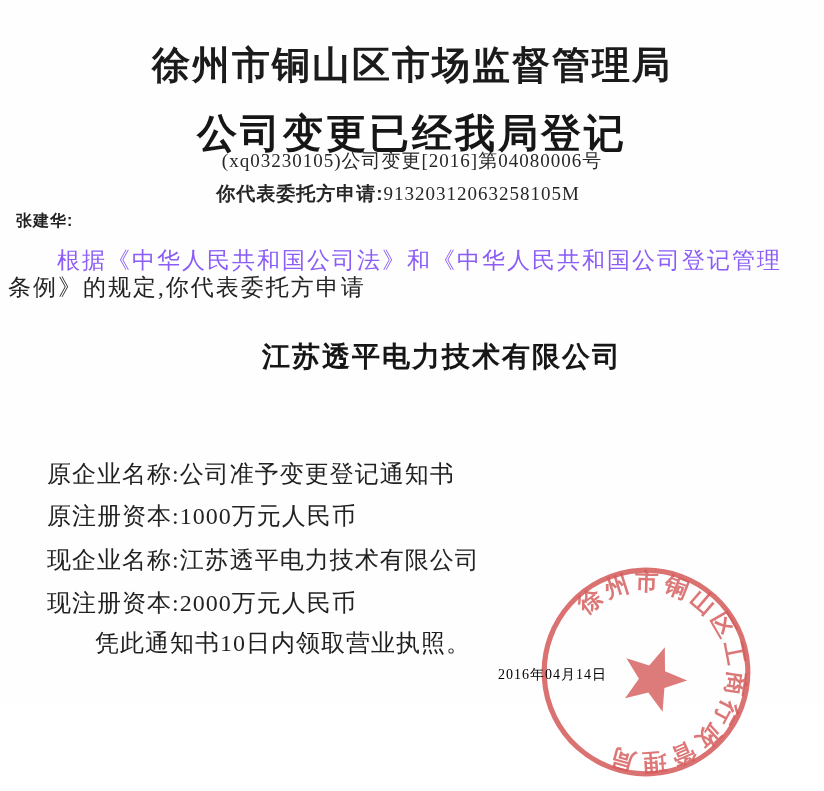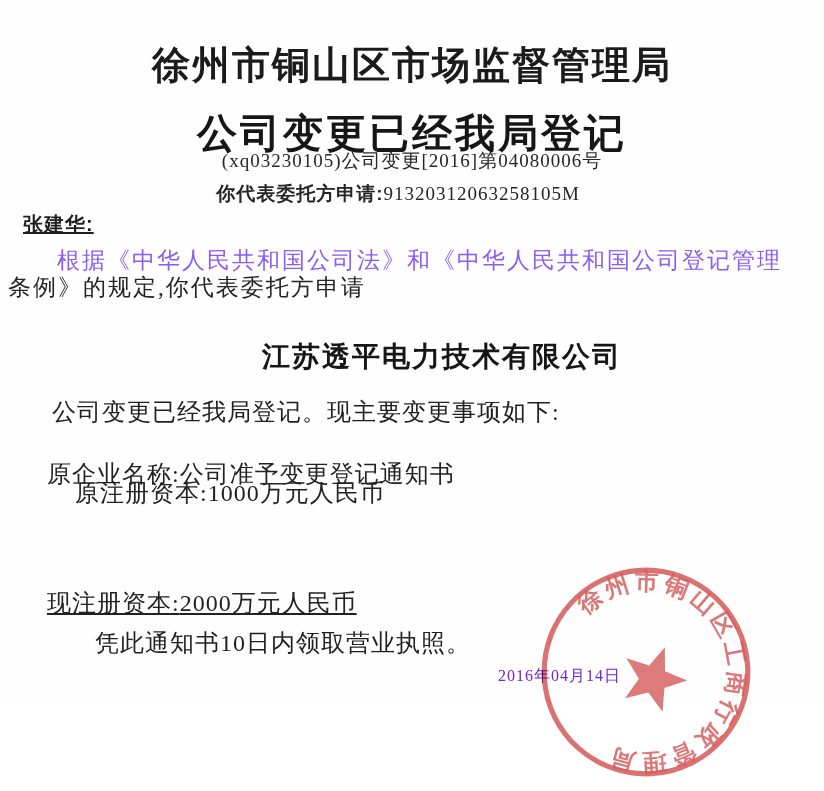--- a/index.html
+++ b/index.html
@@ -23,35 +23,35 @@
     font-weight: bold;
   }
   .song { font-family: "Liberation Serif", "DejaVu Serif", serif; }
 
   .agency-title   { top: 40px;  font-size: 38px; letter-spacing: 2px; color: #1b1b1b; }
   .notice-title   { top: 106px; font-size: 40px; letter-spacing: 3px; color: #161616; }
   .doc-number     { top: 148px; font-size: 19px; letter-spacing: 1px; color: #262626; }
   .credit-code    { top: 181px; font-size: 19px; letter-spacing: 1px; transform: translateX(-14px); color: #262626; }
   .credit-code .cc-label { font-weight: bold; font-family: "Liberation Sans", "DejaVu Sans", sans-serif; }
 
-  .addressee      { top: 211px; left: 23px; font-size: 20px; letter-spacing: 1px; text-decoration: underline; }
+  .addressee      { top: 211px; left: 16px; font-size: 16px; letter-spacing: 1px; }
   .body-line-1    { top: 245px; left: 57px; font-size: 23px; letter-spacing: 2px; color: #8b5cf6; }
   .body-line-2    { top: 272px; left: 8px;  font-size: 23px; letter-spacing: 2px; color: #242424; }
 
   .company-name   { top: 338px; left: 262px; font-size: 28px; letter-spacing: 2px; color: #161616; }
   .reg-statement  { top: 396px; left: 52px; font-size: 24px; letter-spacing: 1px; }
 
   .item-0 { top: 458px; }
-  .item-1 { top: 477px; margin-left: 28px; }
+  .item-1 { top: 500px; }
   .item-2 { top: 544px; }
-  .item-3 { top: 587px; text-decoration: underline; }
+  .item-3 { top: 587px; }
   .change-item { left: 47px; font-size: 24px; letter-spacing: 1px; color: #222; }
 
   .license-note   { top: 627px; left: 95px; font-size: 24px; letter-spacing: 1px; }
-  .issue-date     { top: 666px; left: 498px; font-size: 16px; letter-spacing: 1px; color: #6d28d9; text-align: right; }
+  .issue-date     { top: 666px; left: 498px; font-size: 14px; letter-spacing: 1px; color: #000000; text-align: right; }
 
   .seal {
     position: absolute;
     left: 538px; top: 564px;
     width: 216px; height: 216px;
     mix-blend-mode: multiply;
     opacity: 0.88;
   }
   .seal svg { width: 100%; height: 100%; }
 </style>
@@ -71,30 +71,32 @@
   </div>
 
   <div class="abs hei addressee">张建华:</div>
 
   <div class="abs song body-line-1">根据《中华人民共和国公司法》和《中华人民共和国公司登记管理</div>
 
   <div class="abs song body-line-2">条例》的规定,你代表委托方申请</div>
 
   <div class="abs hei company-name">江苏透平电力技术有限公司</div>
 
-  <div class="abs song reg-statement">公司变更已经我局登记。现主要变更事项如下:</div>
 
   <div class="abs song change-item item-0">
     <span>原企业名称:</span><span>公司准予变更登记通知书</span>
   </div>
 
   <div class="abs song change-item item-1">
     <span>原注册资本:</span><span>1000万元人民币</span>
   </div>
 
+  <div class="abs song change-item item-2">
+    <span>现企业名称:</span><span>江苏透平电力技术有限公司</span>
+  </div>
 
   <div class="abs song change-item item-3">
     <span>现注册资本:</span><span>2000万元人民币</span>
   </div>
 
   <div class="abs song license-note">凭此通知书10日内领取营业执照。</div>
 
   <div class="abs song issue-date">2016年04月14日</div>
 
   <div class="seal">

